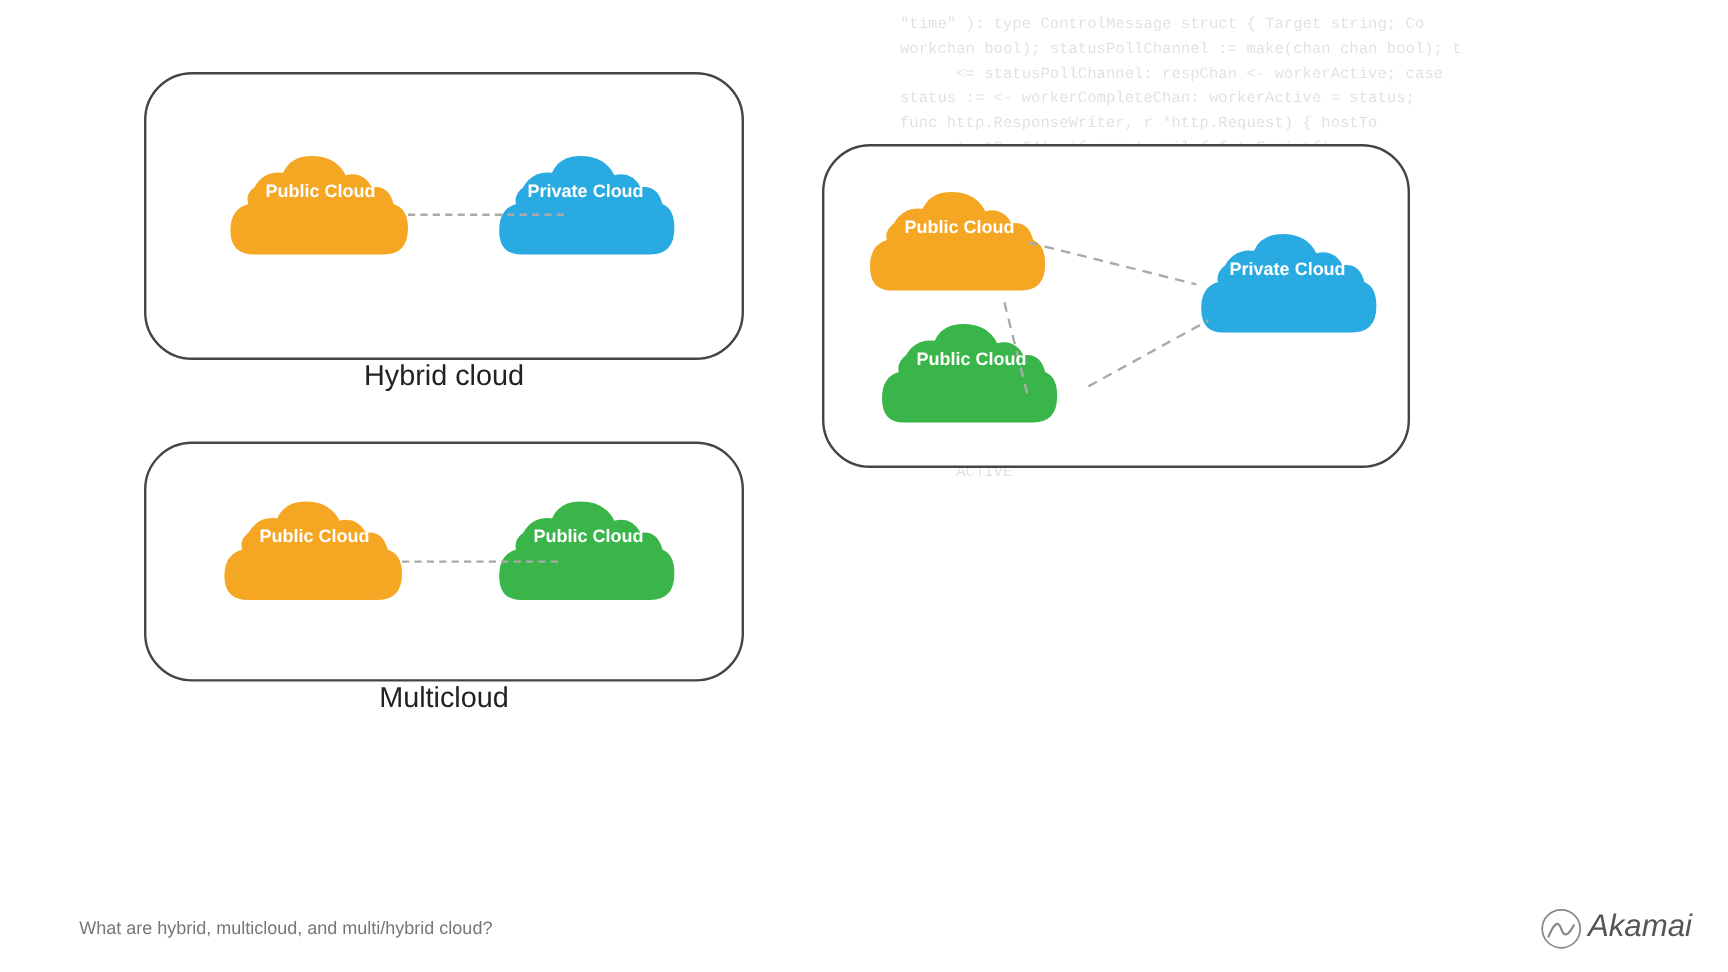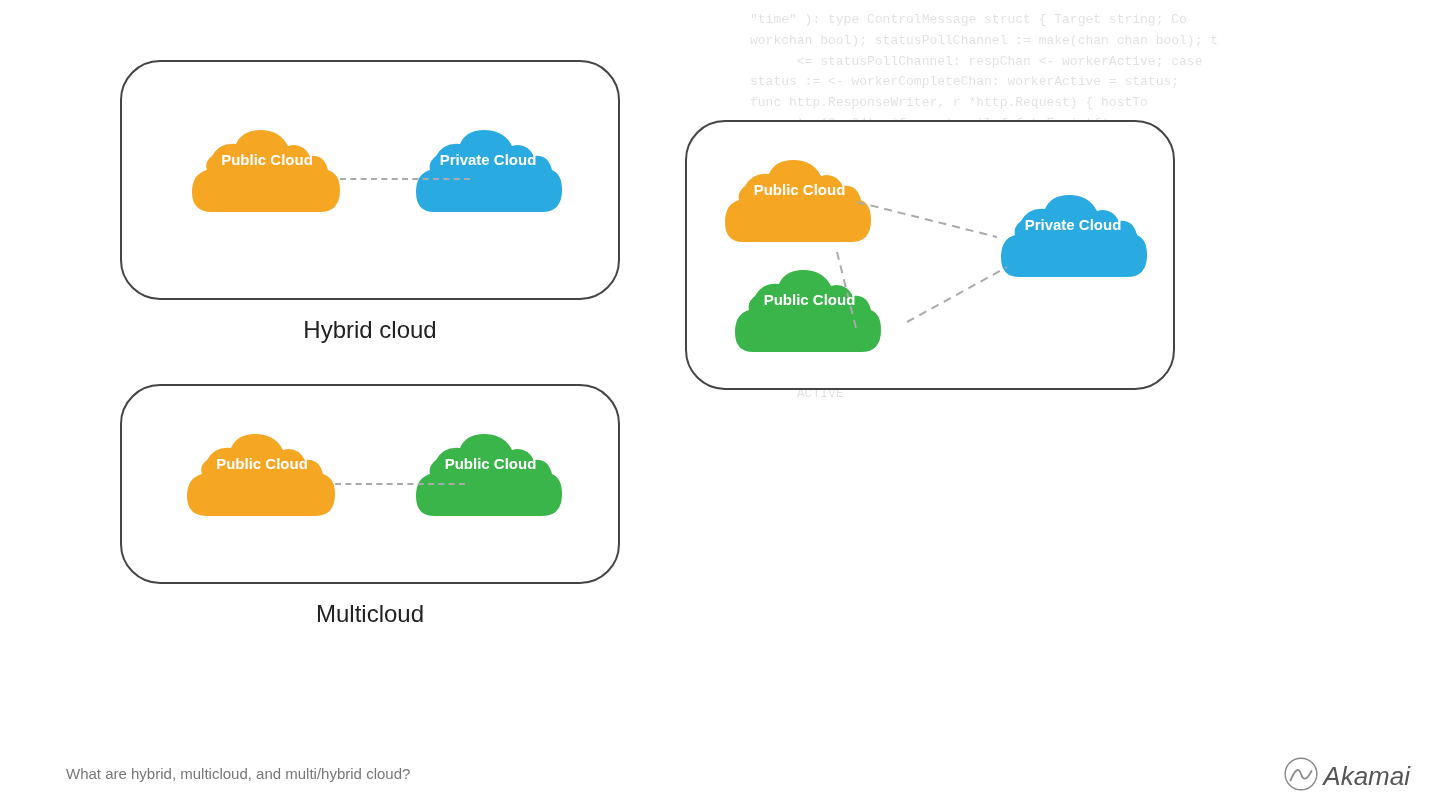--- a/index.html
+++ b/index.html
@@ -60,21 +60,20 @@
       justify-content: flex-start;
       padding-top: 60px;
       width: 500px;
     }
 
     
     .diagram-wrapper {
       display: flex;
       flex-direction: column;
       align-items: center;
-      gap: 16px;
     }
 
     .diagram-box {
       border: 2.5px solid #444;
       border-radius: 40px;
       background: white;
       display: flex;
       align-items: center;
       justify-content: center;
       position: relative;
@@ -137,21 +136,21 @@
       color: #777;
       z-index: 2;
     }
 
     
     .akamai-logo {
       position: absolute;
       bottom: 18px;
       right: 30px;
       display: flex;
-      align-items: flex-end;
+      align-items: flex-start;
       gap: 4px;
       z-index: 2;
     }
 
     .akamai-logo-text {
       font-size: 28px;
       font-weight: 400;
       color: #555;
       font-style: italic;
     }

